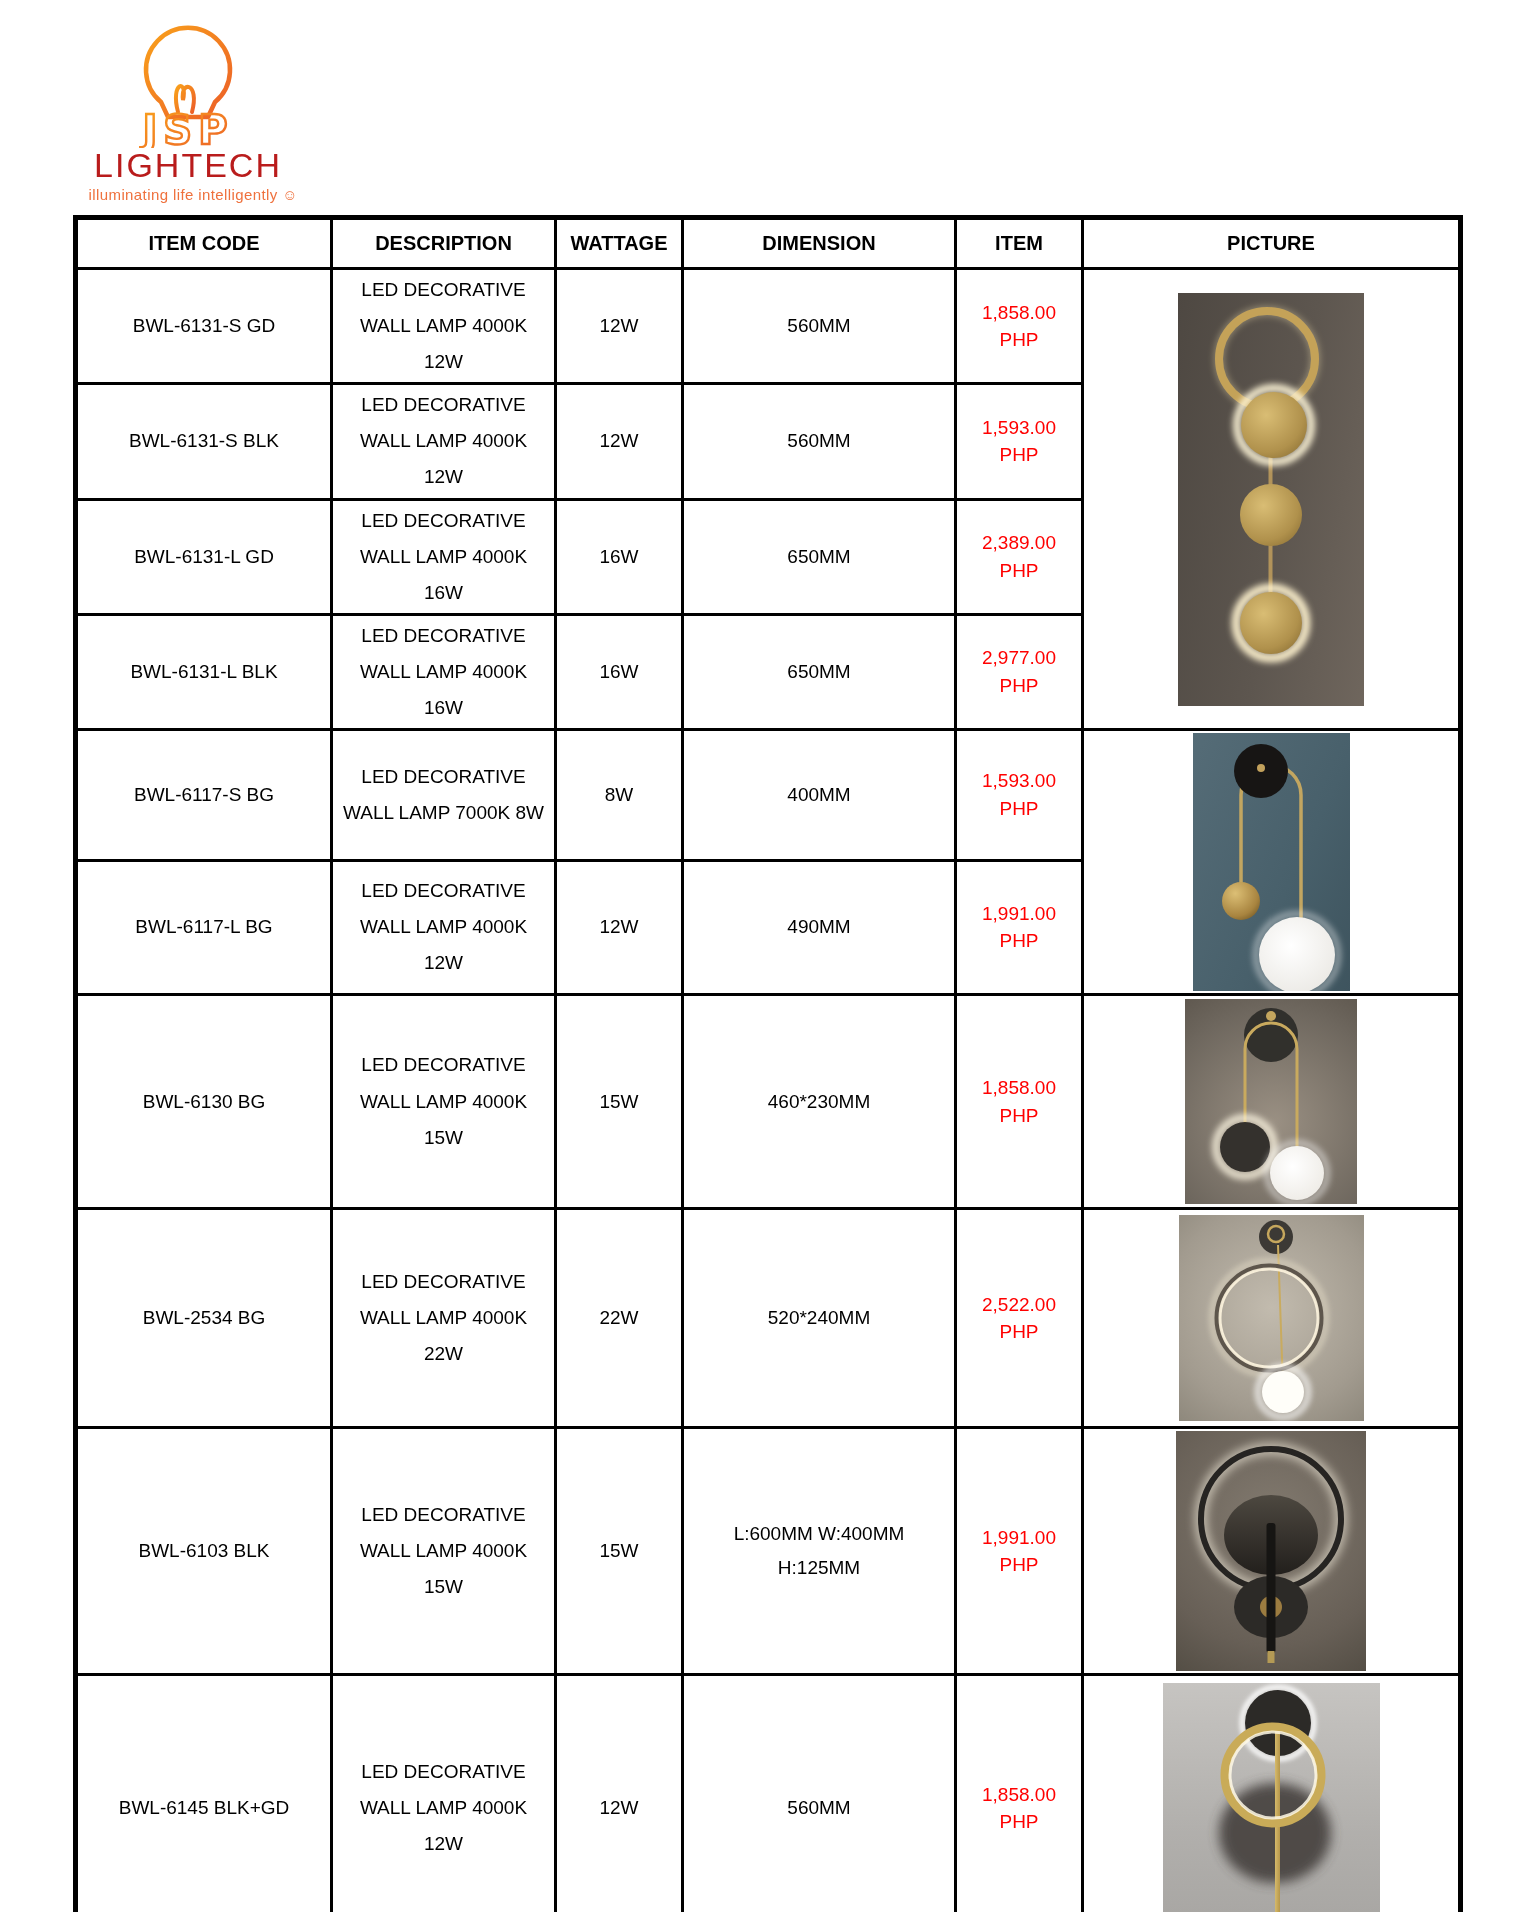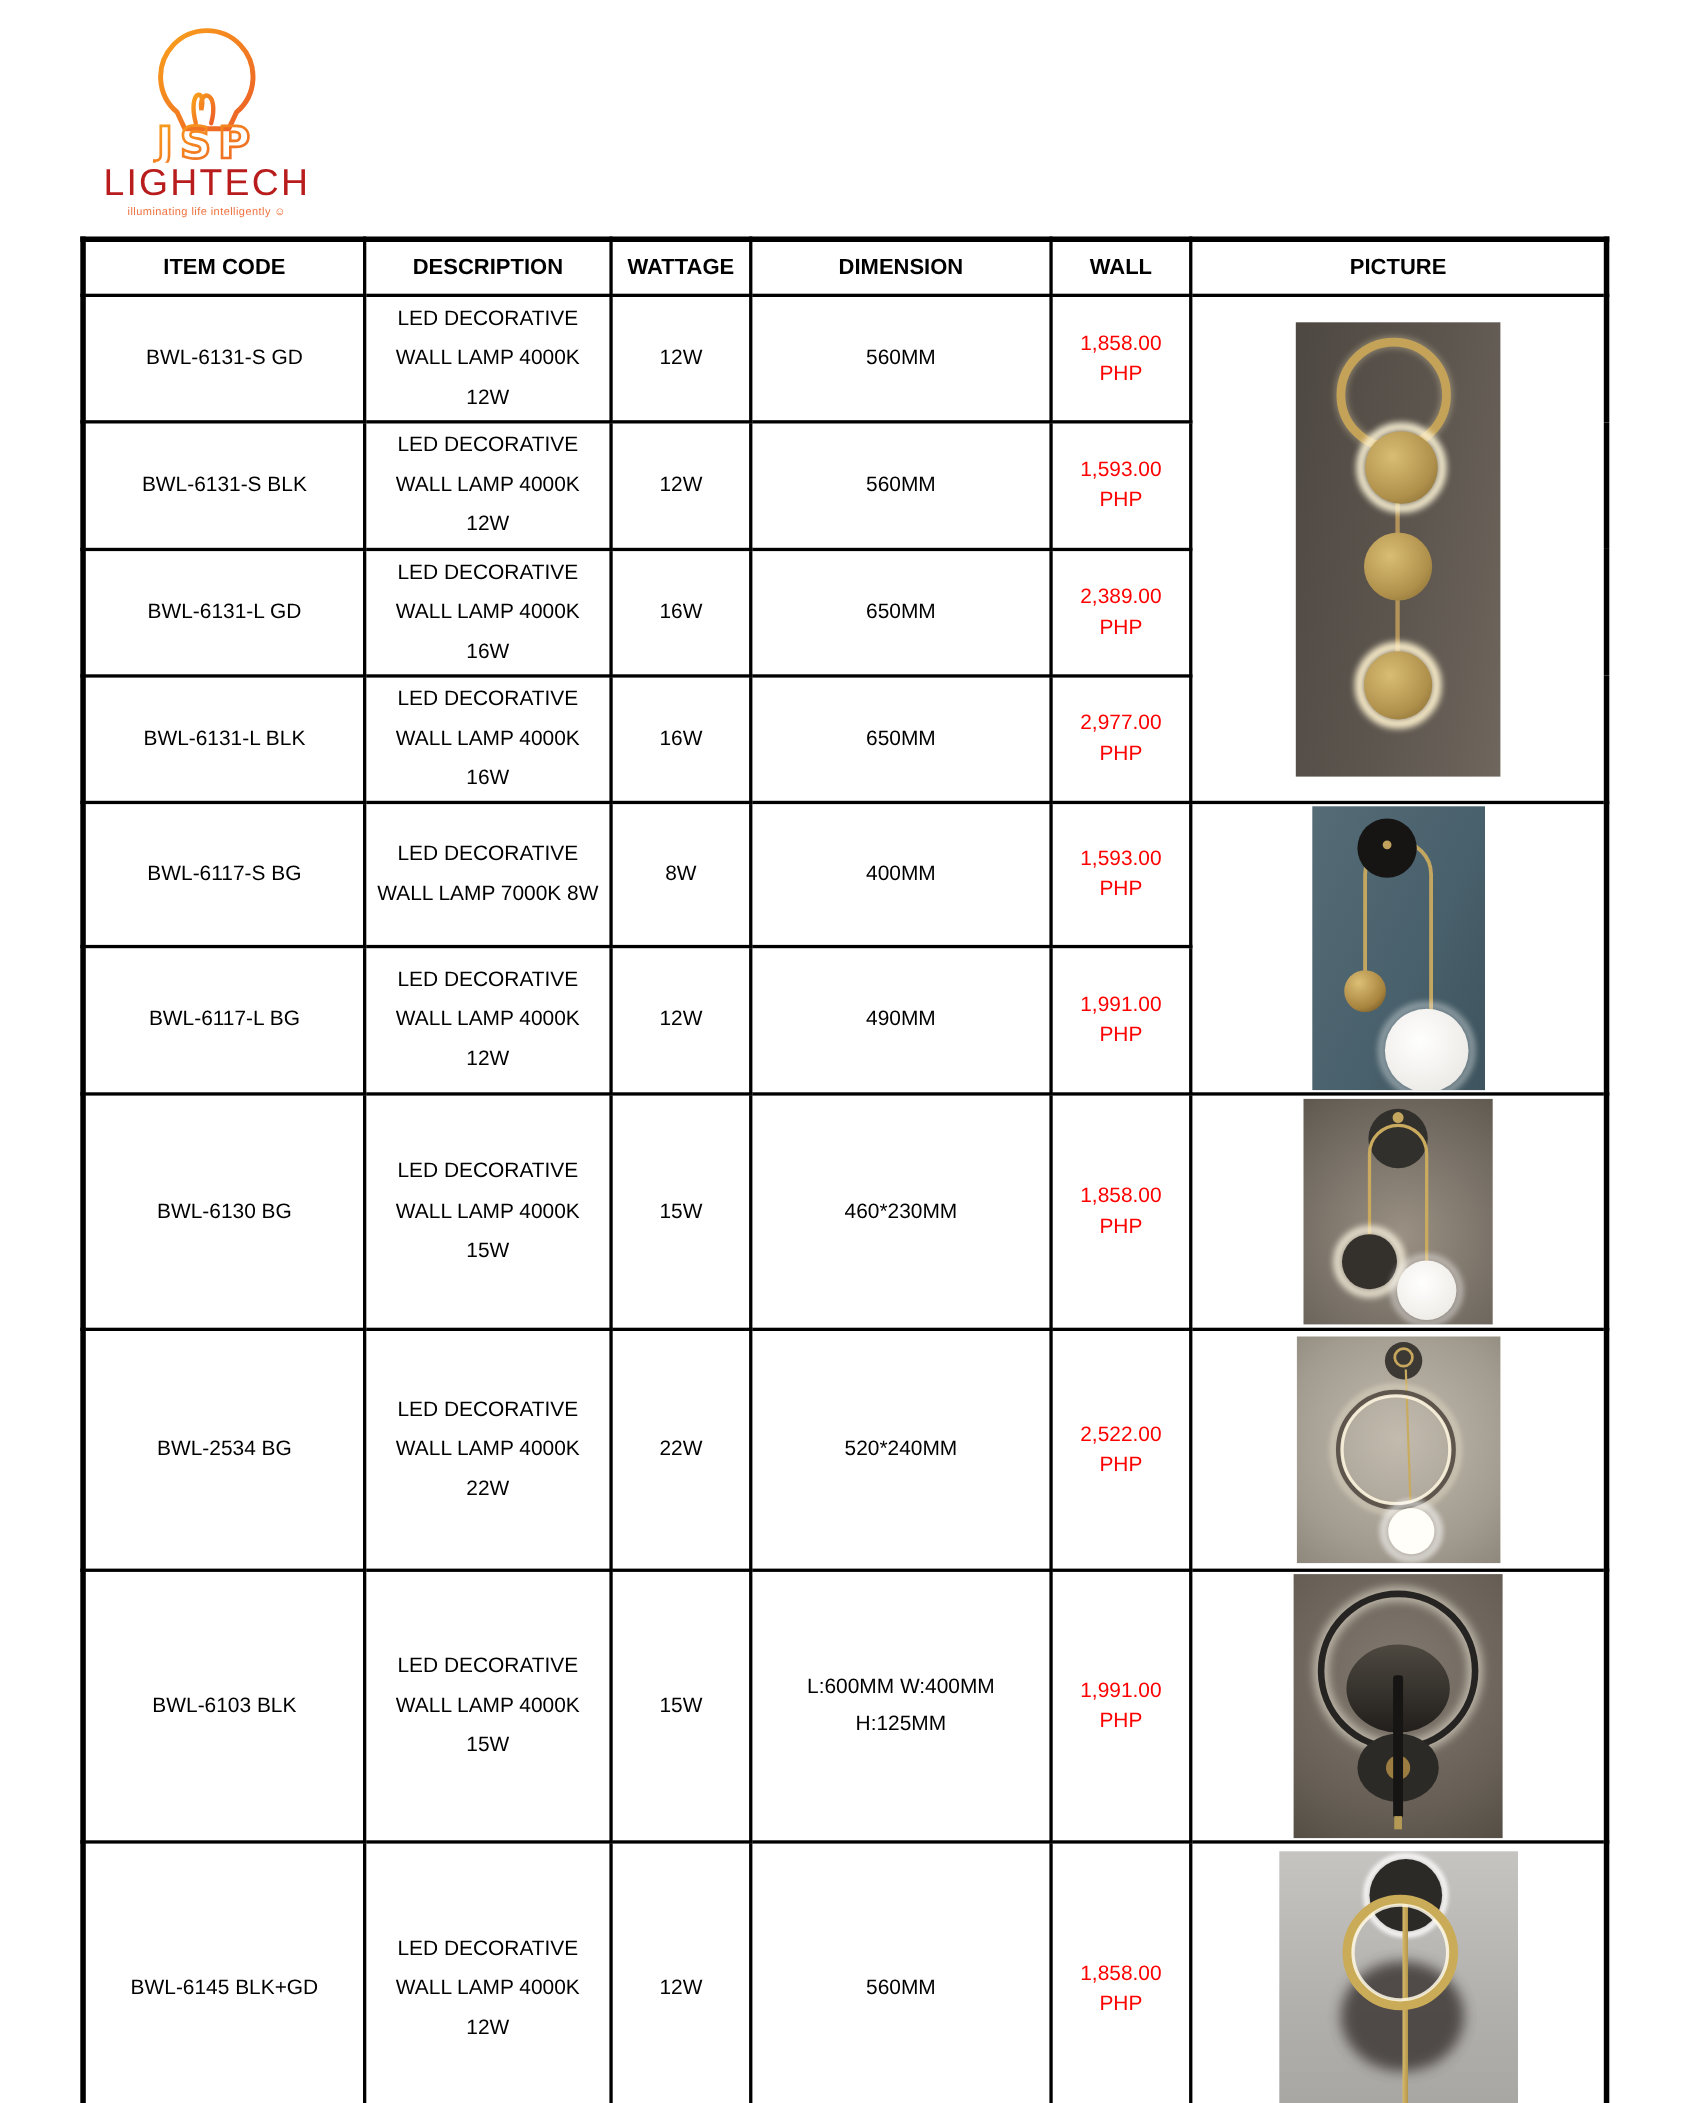--- a/index.html
+++ b/index.html
@@ -13,21 +13,21 @@
     overflow:hidden;
     margin:0 auto;
   }
   
   .logo{position:absolute;left:78px;top:20px;width:220px;text-align:center;}
   .logo-name{
     font-size:34px;font-weight:400;letter-spacing:2px;color:#b91c1c;
     margin-top:-4px;line-height:1;
   }
   .logo-tagline{
-    font-size:10px;color:#ef713d;margin-top:4px;letter-spacing:.4px;
+    font-size:15px;color:#ef713d;margin-top:4px;letter-spacing:.4px;text-align:right;
   }
   .page-title{
     position:absolute;left:0;top:74px;width:1310px;margin:0;
     text-align:center;font-size:50px;font-weight:bold;letter-spacing:-1px;
     color:#000;
   }
   
   table.catalog{
     position:absolute;left:73px;top:215px;
     width:1385px;border-collapse:collapse;table-layout:fixed;
@@ -92,21 +92,21 @@
       <col style="width:273px">
         <col style="width:127px">
         <col style="width:378px">
     </colgroup>
     <thead>
       <tr>
         <th>ITEM CODE</th>
         <th>DESCRIPTION</th>
         <th>WATTAGE</th>
         <th>DIMENSION</th>
-        <th>WALL</th>
+        <th>ITEM</th>
         <th>PICTURE</th>
       </tr>
     </thead>
     <tbody>
 
       <tr class="h-r1">
         <td class="item-code">BWL-6131-S GD</td>
         <td class="description">LED DECORATIVE WALL LAMP 4000K 12W</td>
         <td class="wattage">12W</td>
         <td class="dimension">560MM</td>

